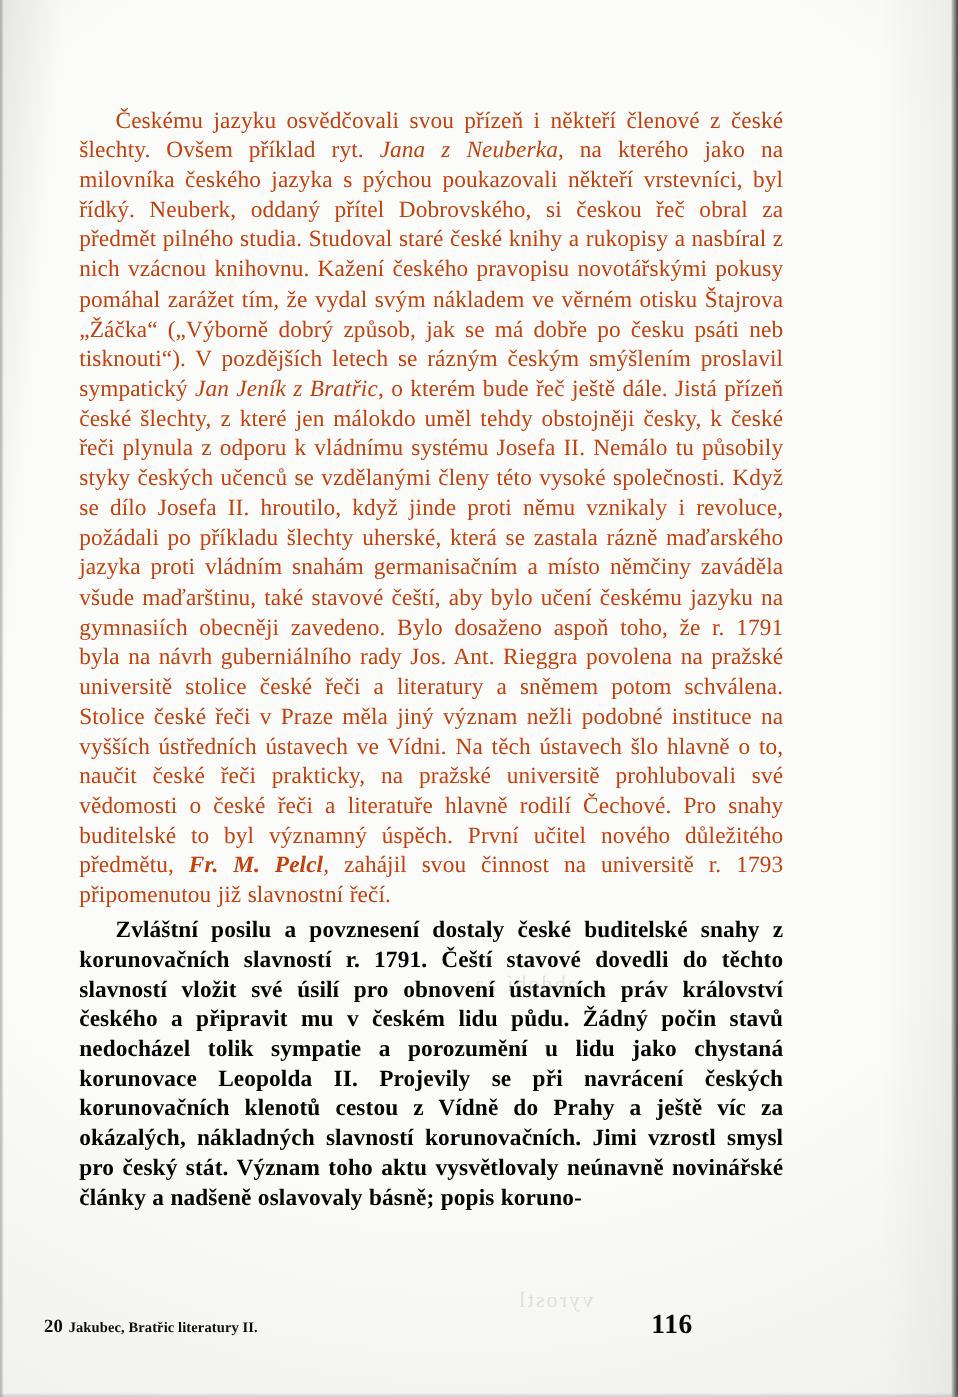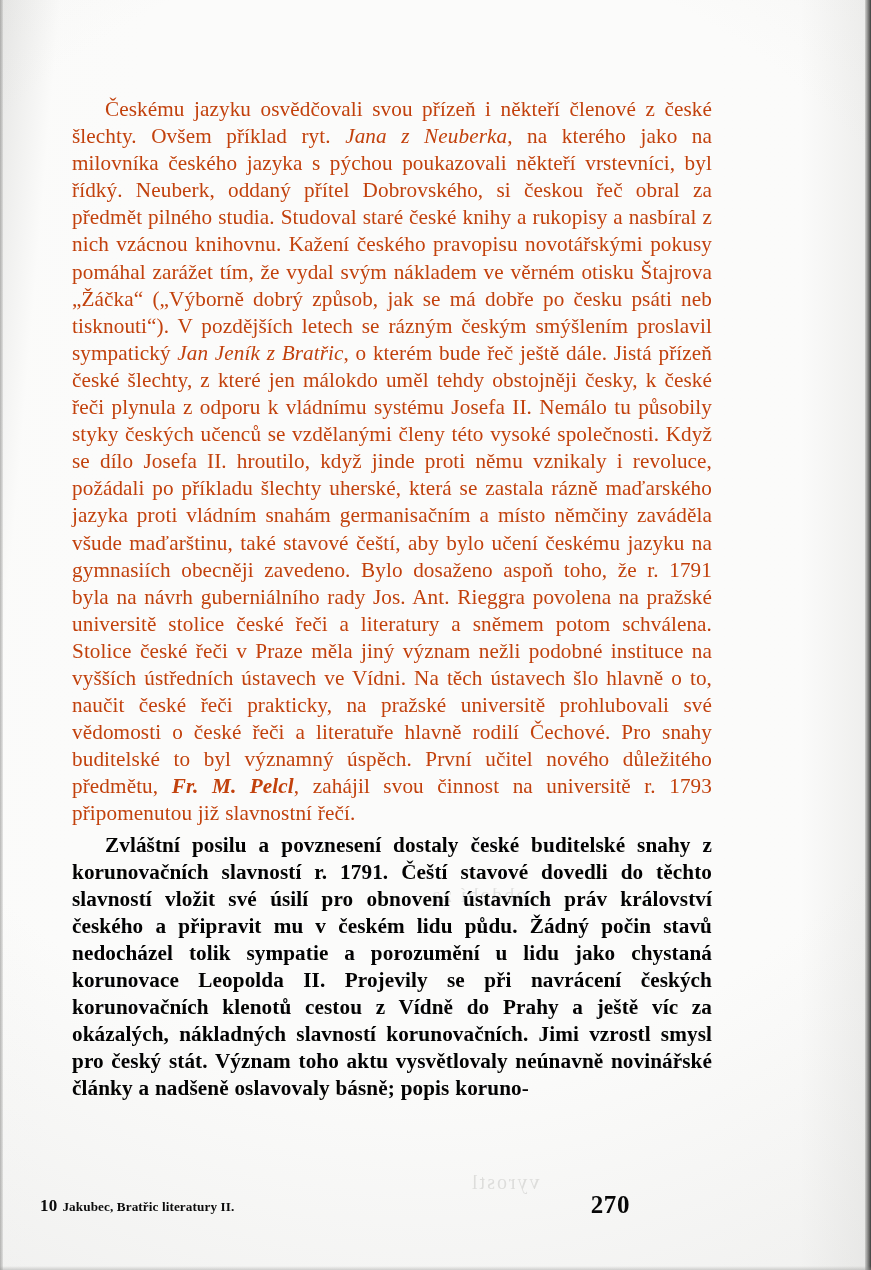--- a/index.html
+++ b/index.html
@@ -139,18 +139,18 @@
   <div class="ghost ghost-a">období za</div>
   <div class="ghost ghost-b">vyrostl</div>
 
   <div class="textblock">
     <p class="body-par par-1">Českému jazyku osvědčovali svou přízeň i někteří členové z české šlechty. Ovšem příklad ryt. <span class="ital">Jana z Neuberka</span>, na kterého jako na milovníka českého jazyka s pýchou poukazovali někteří vrstevníci, byl řídký. Neuberk, oddaný přítel Dobrovského, si českou řeč obral za předmět pilného studia. Studoval staré české knihy a rukopisy a nasbíral z nich vzácnou knihovnu. Kažení českého pravopisu novotářskými pokusy pomáhal zarážet tím, že vydal svým nákladem ve věrném otisku Štajrova „Žáčka“ („Výborně dobrý způsob, jak se má dobře po česku psáti neb tisknouti“). V pozdějších letech se rázným českým smýšlením proslavil sympatický <span class="ital">Jan Jeník z Bratřic</span>, o kterém bude řeč ještě dále. Jistá přízeň české šlechty, z které jen málokdo uměl tehdy obstojněji česky, k české řeči plynula z odporu k vládnímu systému Josefa II. Nemálo tu působily styky českých učenců se vzdělanými členy této vysoké společnosti. Když se dílo Josefa II. hroutilo, když jinde proti němu vznikaly i revoluce, požádali po příkladu šlechty uherské, která se zastala rázně maďarského jazyka proti vládním snahám germanisačním a místo němčiny zaváděla všude maďarštinu, také stavové čeští, aby bylo učení českému jazyku na gymnasiích obecněji zavedeno. Bylo dosaženo aspoň toho, že r. 1791 byla na návrh guberniálního rady Jos. Ant. Rieggra povolena na pražské universitě stolice české řeči a literatury a sněmem potom schválena. Stolice české řeči v Praze měla jiný význam nežli podobné instituce na vyšších ústředních ústavech ve Vídni. Na těch ústavech šlo hlavně o to, naučit české řeči prakticky, na pražské universitě prohlubovali své vědomosti o české řeči a literatuře hlavně rodilí Čechové. Pro snahy buditelské to byl významný úspěch. První učitel nového důležitého předmětu, <span class="bital">Fr. M. Pelcl</span>, zahájil svou činnost na universitě r. 1793 připomenutou již slavnostní řečí.</p>
     <p class="body-par par-2">Zvláštní posilu a povznesení dostaly české buditelské snahy z korunovačních slavností r. 1791. Čeští stavové dovedli do těchto slavností vložit své úsilí pro obnovení ústavních práv království českého a připravit mu v českém lidu půdu. Žádný počin stavů nedocházel tolik sympatie a porozumění u lidu jako chystaná korunovace Leopolda II. Projevily se při navrácení českých korunovačních klenotů cestou z Vídně do Prahy a ještě víc za okázalých, nákladných slavností korunovačních. Jimi vzrostl smysl pro český stát. Význam toho aktu vysvětlovaly neúnavně novinářské články a nadšeně oslavovaly básně; popis koruno-</p>
   </div>
 
   <div class="footer">
     <div class="sig">
-      <span class="sig-num">10</span><span class="sig-text">Jakubec, Bratřic literatury II.</span>
+      <span class="sig-num">20</span><span class="sig-text">Jakubec, Bratřic literatury II.</span>
     </div>
-    <div class="folio">270</div>
+    <div class="folio">116</div>
   </div>
 
 </div>
 
 </body></html>

